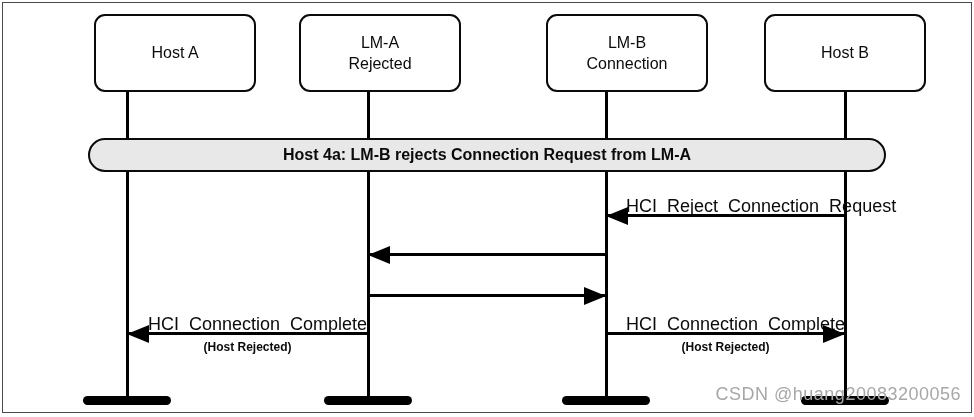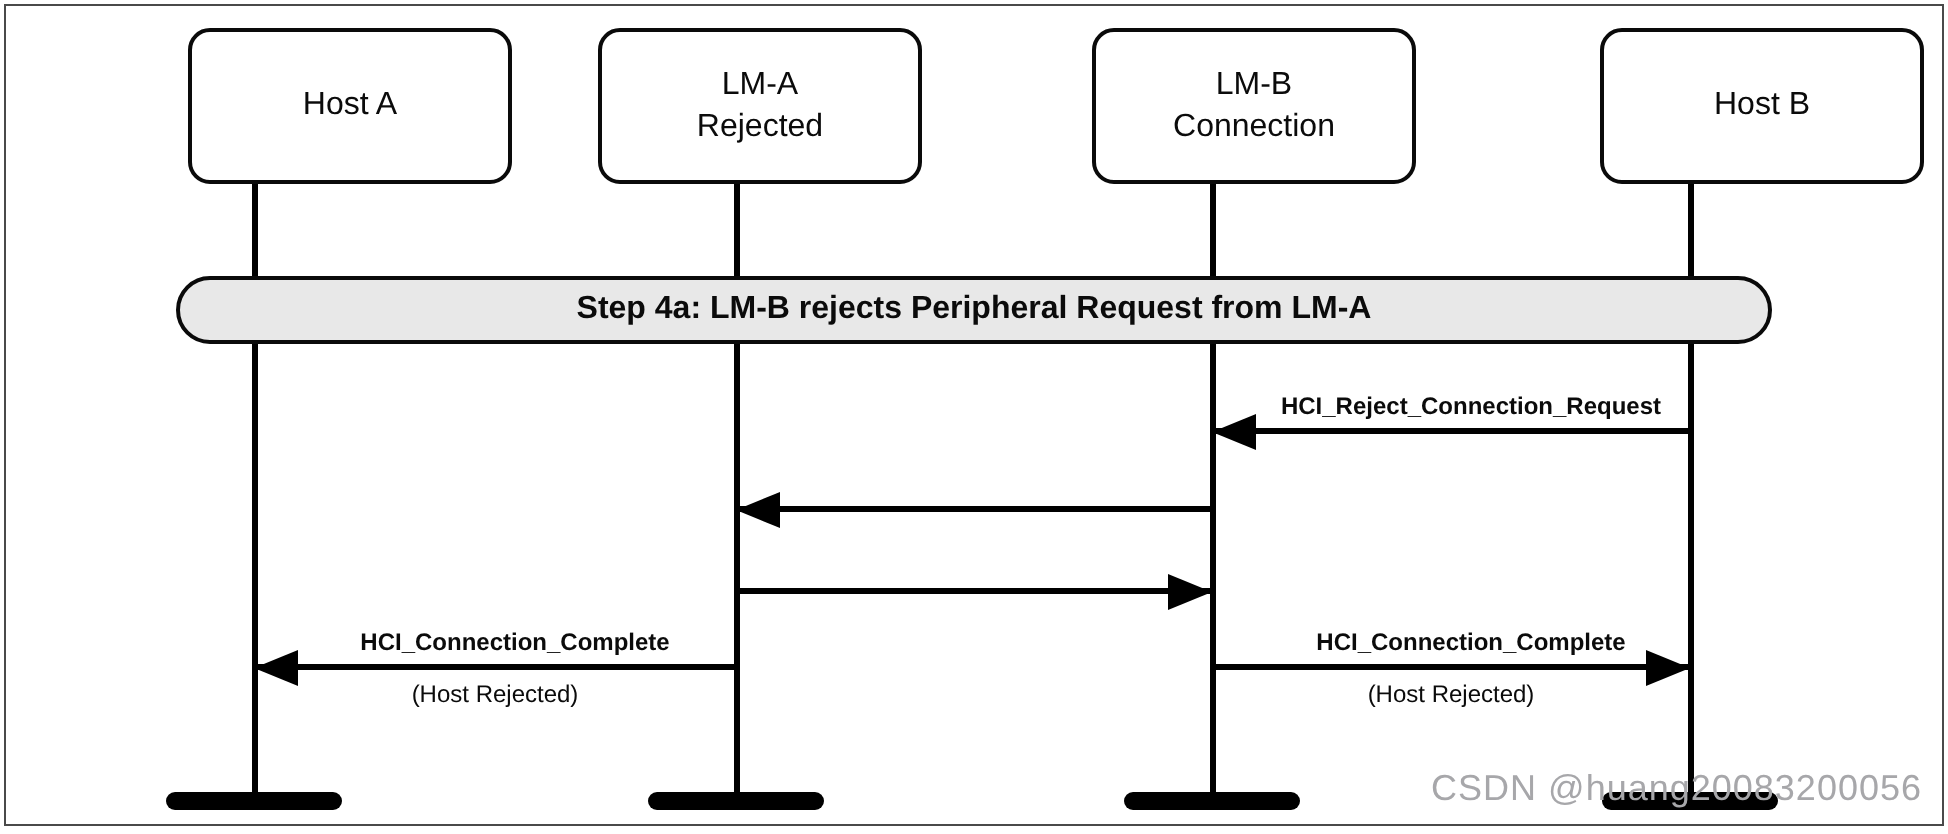--- a/index.html
+++ b/index.html
@@ -9,38 +9,38 @@
   }
   .frame{position:absolute;inset:2px 2px 4px 2px;border:1.5px solid var(--frame,#4a4a4a);z-index:0;}
   
   .actor{
     position:absolute;top:14px;width:162px;height:78px;box-sizing:border-box;
     border:2.5px solid #0a0a0a;border-radius:11px;background:#fff;z-index:4;
     display:flex;flex-direction:column;align-items:center;justify-content:center;
     font-size:16px;line-height:1.32;text-align:center;
   }
   .actor-host-a{left:46px;margin-left:48px;} .actor-lm-a{left:287px;margin-left:12px;}
-  .actor-lm-b{left:546px;}  .actor-host-b{left:800px;align-items:center;}
+  .actor-lm-b{left:546px;}  .actor-host-b{left:764px;align-items:center;}
   
   .lifeline{position:absolute;top:90px;height:310px;width:3px;background:#000;z-index:1;}
   .ll-a{left:125.5px;} .ll-b{left:366.5px;} .ll-c{left:604.5px;} .ll-d{left:843.5px;}
   
   .banner{
     position:absolute;left:88px;top:138px;width:798px;height:34px;box-sizing:border-box;
     border:2.5px solid #0a0a0a;border-radius:17px;background:var(--banner-fill,#e8e8e8);
     display:flex;align-items:center;justify-content:center;
     font-size:16px;font-weight:bold;z-index:5;
   }
   
   .msg{position:absolute;height:46px;z-index:4;}
   .msg-label{position:absolute;left:0;right:0;top:2px;text-align:center;
-    font-size:12px;font-weight:bold;white-space:nowrap;padding-left:20px;}
+    font-size:18px;font-weight:normal;white-space:nowrap;padding-left:20px;}
   .msg-line{position:absolute;left:0;right:0;top:20px;height:3px;background:#000;}
   .msg-sublabel{position:absolute;left:0;right:0;top:28px;text-align:center;
-    font-size:12px;font-weight:normal;white-space:nowrap;}
+    font-size:12px;font-weight:bold;white-space:nowrap;}
   .arrowhead{position:absolute;top:12.5px;width:0;height:0;
     border-top:9px solid transparent;border-bottom:9px solid transparent;}
   .arrowhead.left{left:0;border-right:22px solid #000;}
   .arrowhead.right{right:0;border-left:22px solid #000;}
   .msg1{left:606px;width:239px;top:194px;}
   .msg2{left:368px;width:238px;top:233px;}
   .msg3{left:368px;width:238px;top:274px;}
   .msg4{left:127px;width:241px;top:312px;}
   .msg5{left:606px;width:239px;top:312px;}
   
@@ -77,21 +77,21 @@
   <div class="actor actor-lm-b">
     <div>LM-B</div>
     <div>Connection</div>
   </div>
   <div class="actor actor-host-b">
     <div>Host B</div>
     <div></div>
   </div>
 
   <div class="banner">
-    <span>Step 4a: LM-B rejects Peripheral Request from LM-A</span>
+    <span>Host 4a: LM-B rejects Connection Request from LM-A</span>
   </div>
 
   <div class="msg msg1">
     <div class="msg-label">HCI_Reject_Connection_Request</div>
     <div class="msg-line"></div>
     <div class="arrowhead left"></div>
   </div>
 
   <div class="msg msg2">
     <div class="msg-line"></div>

